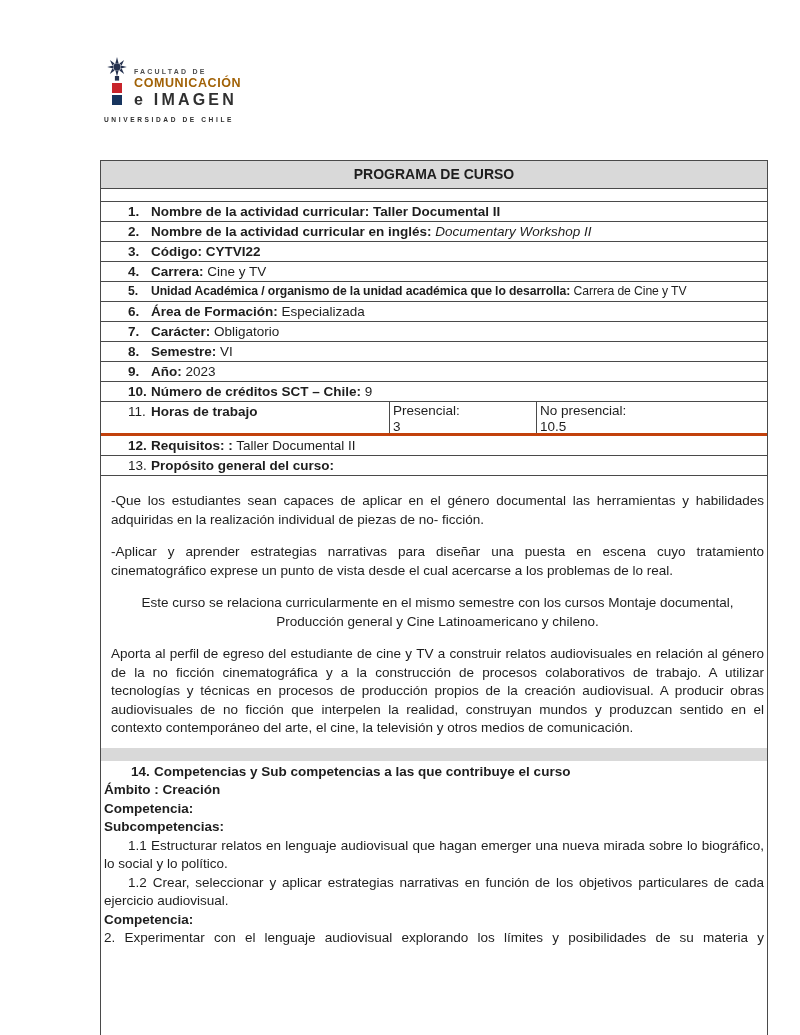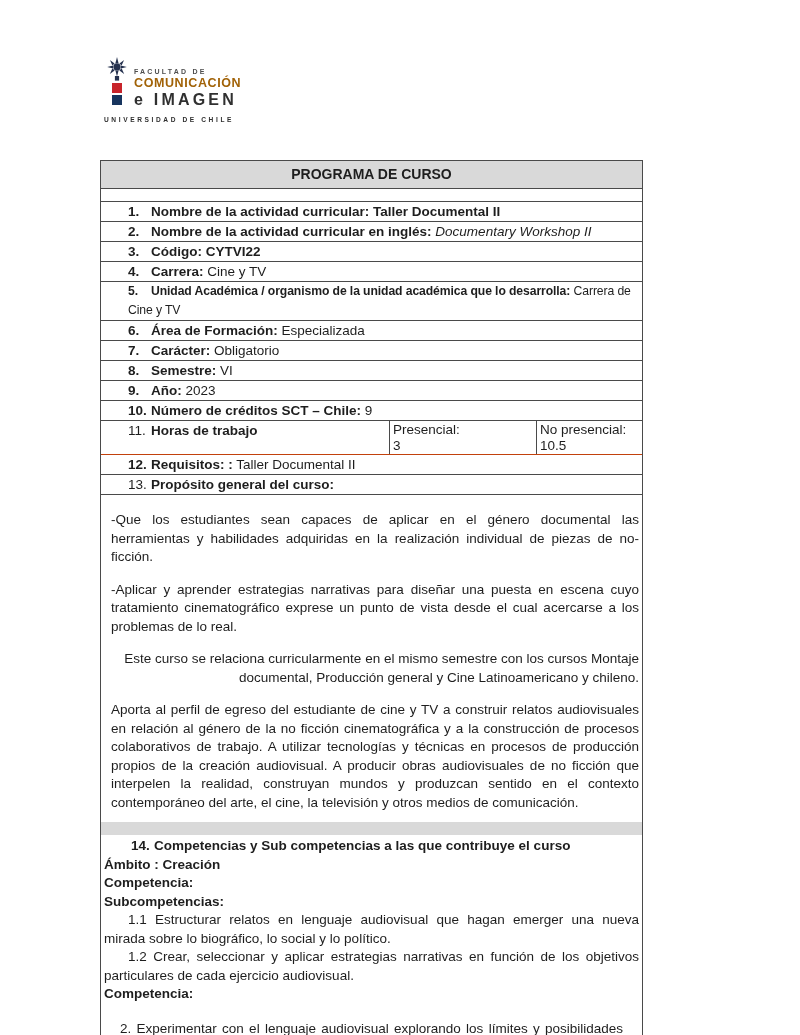--- a/index.html
+++ b/index.html
@@ -14,47 +14,47 @@
   .sq{width:10px;height:10px;display:block}
   .sq-red{background:#c8242b}
   .sq-blue{background:#17355e}
   .logo-text{margin-left:4px;padding-top:11px}
   .logo-l1{font-size:7px;letter-spacing:2.2px;color:#4e4e4e;font-weight:bold}
   .logo-l2{font-size:12.5px;font-weight:bold;letter-spacing:.6px;color:#a16207;margin-top:1px}
   .logo-l3{font-size:16px;font-weight:bold;letter-spacing:3.2px;color:#303030;margin-top:1px}
   .logo-univ{font-size:6.6px;font-weight:bold;letter-spacing:2.6px;color:#2e2e2e;margin-top:7px;white-space:nowrap}
 
   
-  .course-table{position:absolute;left:100px;top:160px;width:543px;height:875px;border:1px solid #4a4a4a;border-bottom:none;overflow:hidden;font-size:13.5px;background:#fff;box-sizing:border-box}
+  .course-table{position:absolute;left:100px;top:160px;width:668px;height:875px;border:1px solid #4a4a4a;border-bottom:none;overflow:hidden;font-size:13.5px;background:#fff;box-sizing:border-box}
   .title-row{height:27px;line-height:27px;text-align:center;font-weight:bold;font-size:14px;background:#d9d9d9;border-bottom:1px solid #4a4a4a}
   .spacer-row{height:12px;border-bottom:1px solid #4a4a4a}
   .item-row{min-height:20px;line-height:19px;border-bottom:1px solid #4a4a4a;padding:0 4px 0 27px;box-sizing:border-box}
   .num{display:inline-block;width:23px;font-weight:bold}
   .num.plain{font-weight:normal}
   .lbl{font-weight:bold}
   .val.v-bold{font-weight:bold}
   .val.v-italic{font-style:italic}
   .row-tight{font-size:12.2px;letter-spacing:-.1px}
 
-  .hours-row{display:flex;height:34px;border-bottom:1px solid #c2410c;box-sizing:border-box}
+  .hours-row{display:flex;height:34px;border-bottom:3px solid #c2410c;box-sizing:border-box}
   .hours-c1{width:289px;border-right:1px solid #4a4a4a;padding:1px 4px 0 27px;line-height:18px;box-sizing:border-box}
   .hours-c2{width:147px;border-right:1px solid #4a4a4a;padding:1px 3px;line-height:16px;box-sizing:border-box}
   .hours-c3{flex:1;padding:1px 3px;line-height:16px}
 
   .text-block{padding:2px 3px 4px 3px}
   .text-block p{margin:14px 0 0 7px;text-align:justify;line-height:18.5px}
-  .text-block p.no-just{text-align:right}
+  .text-block p.no-just{text-align:center}
 
   .gray-bar{height:13px;background:#d9d9d9;margin-top:6px}
 
   .sec14{padding:2px 3px 0 3px;line-height:18.5px}
   .sec14-head{padding-left:27px}
   .flush-bold{font-weight:bold}
   .para{text-align:justify;text-indent:24px;margin:0}
-  .para-last{text-align:justify;text-align-last:justify;margin:16px}
+  .para-last{text-align:justify;text-align-last:justify;margin:0}
 </style>
 </head>
 <body>
 
 <div class="logo">
   <div class="logo-top">
     <div class="logo-col">
       <div class="logo-emblem">
         <svg width="22" height="24" viewBox="0 0 22 24" aria-hidden="true">
           <g fill="#26324f">

